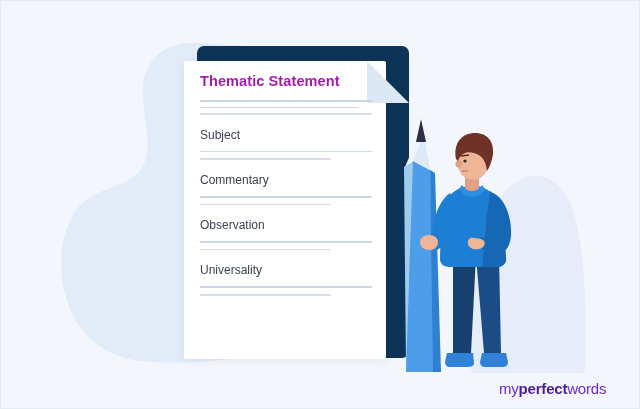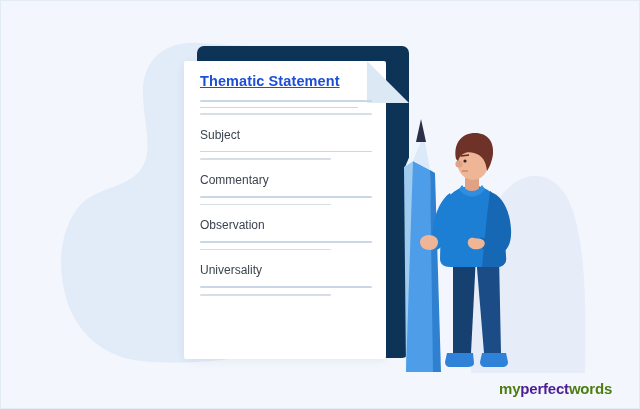--- a/index.html
+++ b/index.html
@@ -61,25 +61,24 @@
   .page-inner {
     position: absolute;
     left: 199px;
     top: 62px;
     width: 172px;
     height: 290px;
   }
   .doc-title {
     font-size: 14.5px;
     font-weight: bold;
-    color: #1d4ed8;
+    color: #a21caf;
     letter-spacing: 0.1px;
     margin: 10px 0 0 0;
     white-space: nowrap;
-    text-decoration: underline;
   }
   .rule {
     height: 1.6px;
     border-radius: 1px;
     background: #c9d7e6;
   }
   .rule.alt { background: #d8dee5; }
   .rule.wide { width: 100%; }
   .rule.short { width: 76%; }
   .rule.mid { width: 92%; }
@@ -99,21 +98,21 @@
 
   
   .logo {
     position: absolute;
     left: 498px;
     top: 379px;
     font-size: 15px;
     letter-spacing: -0.2px;
     white-space: nowrap;
   }
-  .logo .lg-my, .logo .lg-words { color: #4d7c0f; font-weight: bold; }
+  .logo .lg-my, .logo .lg-words { color: #6d28d9; font-weight: normal; }
   .logo .lg-perfect { color: #4c1d95; font-weight: bold; }
 
   .illus {
     position: absolute;
     left: 0; top: 0;
     width: 640px; height: 409px;
     pointer-events: none;
   }
 </style>
 </head>

